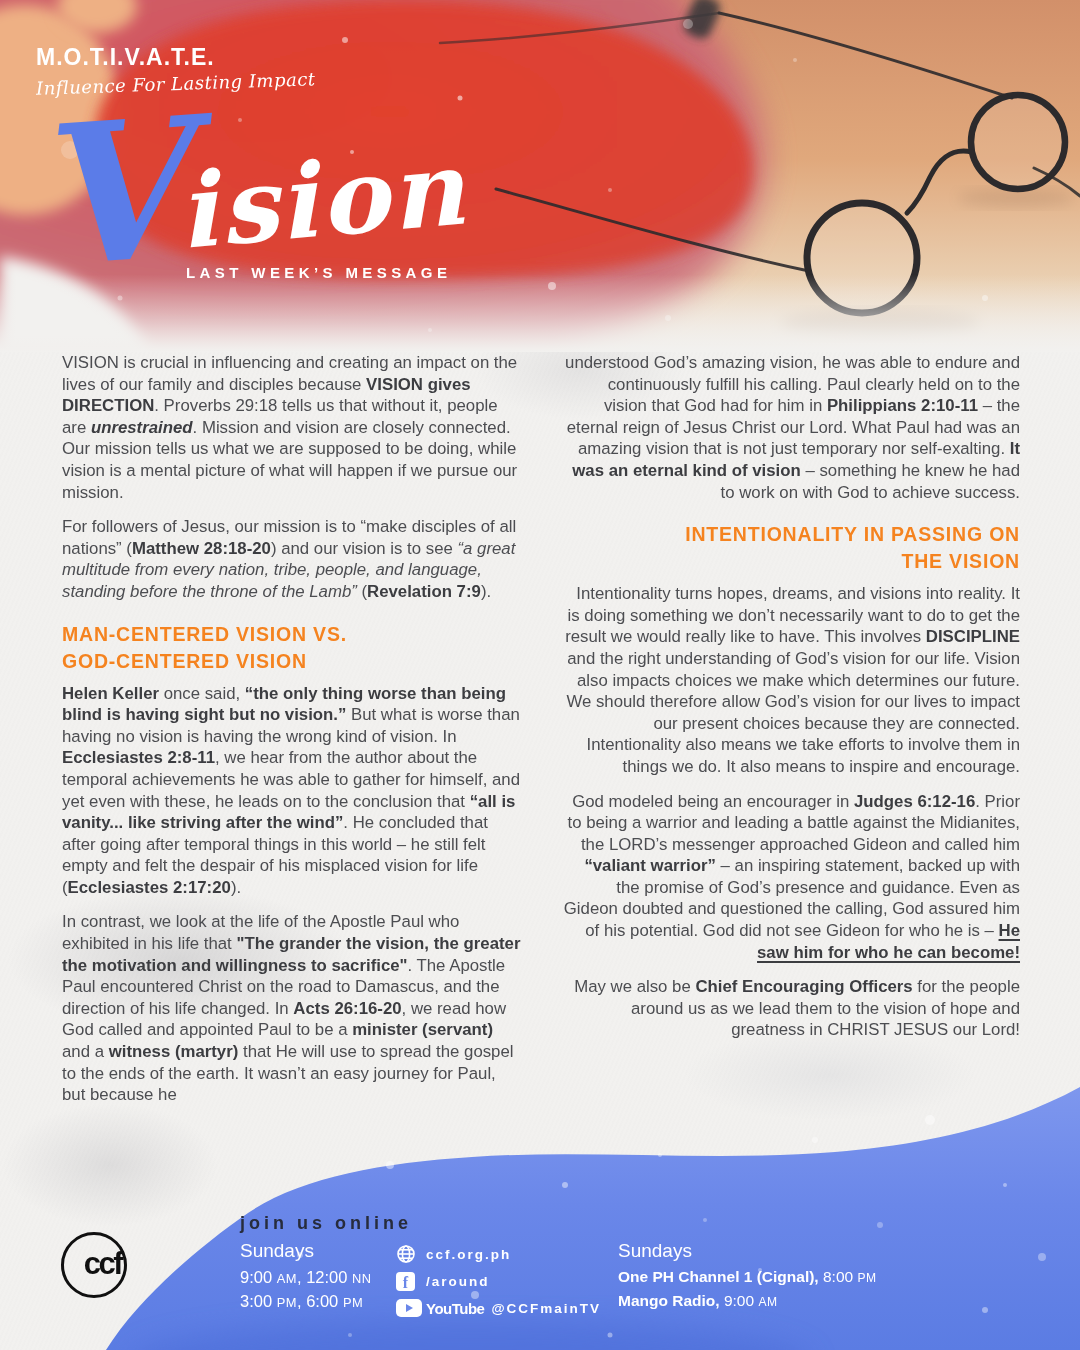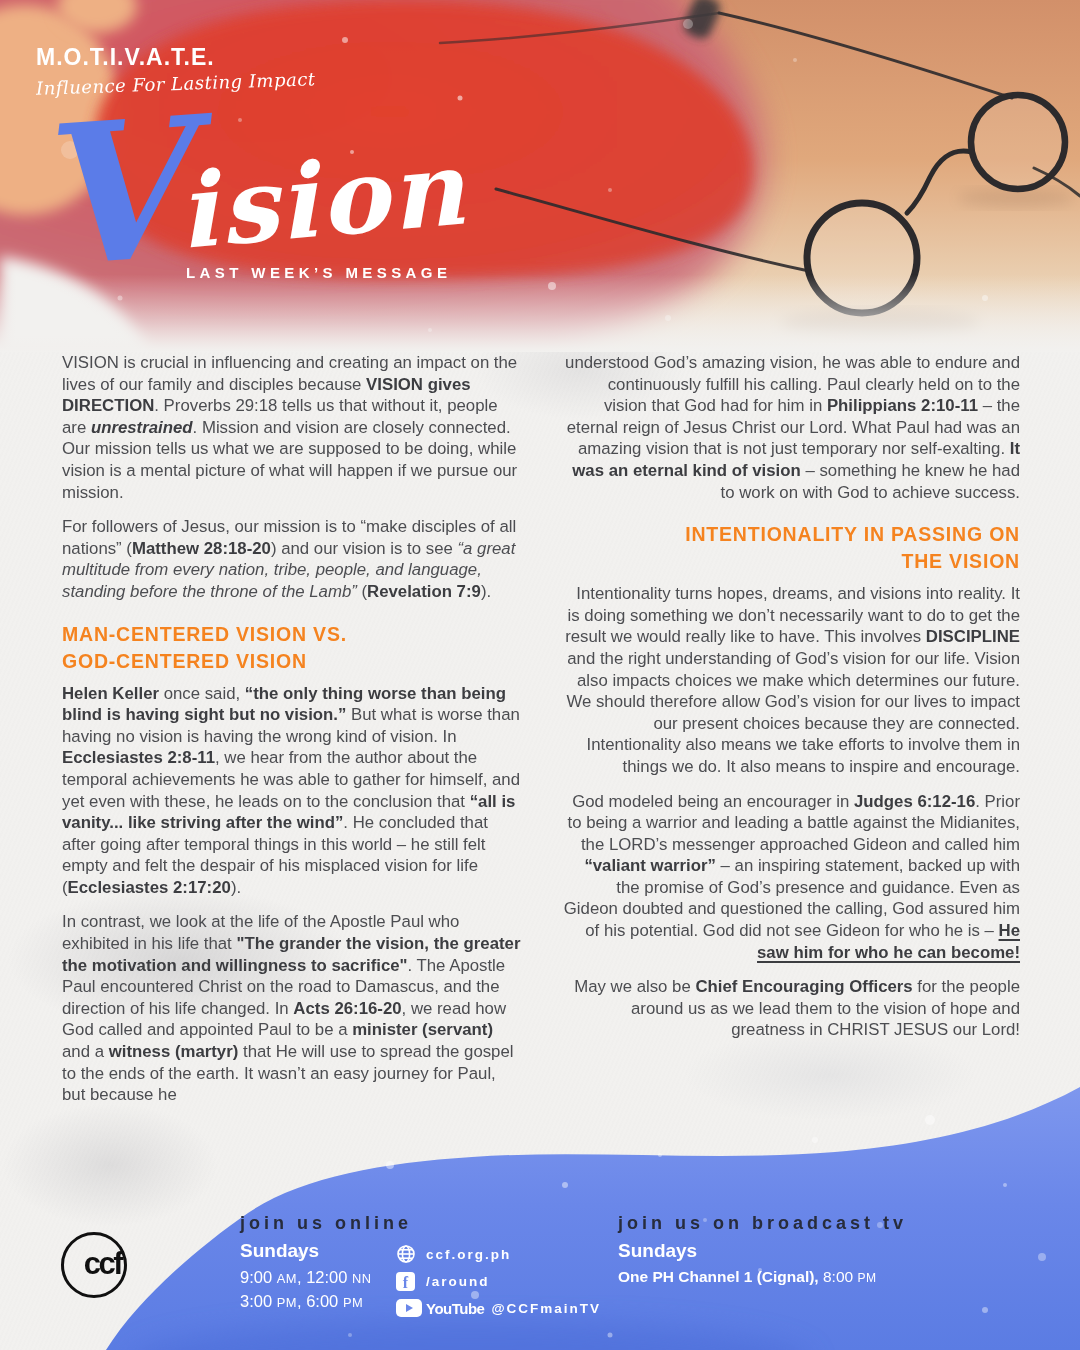--- a/index.html
+++ b/index.html
@@ -53,21 +53,21 @@
   .ccf-logo{position:absolute;left:61px;top:1232px;width:66px;height:66px;z-index:3;
         border:3.5px solid #101010;border-radius:50%;box-sizing:border-box;
         display:flex;align-items:center;justify-content:center;}
   .ccf-logo span{font-size:31px;font-weight:700;letter-spacing:-2.5px;color:#101010;margin-top:-3px;margin-left:17px;}
   .join-heading{position:absolute;z-index:3;font-size:18px;font-weight:700;letter-spacing:4px;color:#272c3c;text-align:right;}
   .jo-head{left:240px;top:1213px;}
   .bt-head{left:618px;top:1213px;}
   .sched{position:absolute;z-index:3;color:#fff;}
   .jo-sched{left:240px;top:1240px;}
   .bt-sched{left:618px;top:1240px;}
-  .sched .day{font-size:19px;font-weight:700;margin-bottom:4px;}
+  .sched .day{font-size:19px;font-weight:400;margin-bottom:4px;}
   .sched .time-line{font-size:16.5px;line-height:22px;}
   .bt-sched .bt-line{font-size:15.5px;line-height:21.5px;}
   .bt-line .ch{font-weight:700;}
   .sc-wrap .sc{font-size:.78em;letter-spacing:.5px;}
   .channels{position:absolute;left:396px;top:1241px;z-index:3;color:#fff;}
   .chan-row{display:flex;align-items:center;height:26px;margin-bottom:1px;}
   .chan-row .icon{width:30px;display:flex;align-items:center;}
   .chan-label{font-size:13.5px;font-weight:600;letter-spacing:2px;}
   .fb-icon{width:19px;height:19px;background:#fff;border-radius:4px;display:flex;align-items:flex-end;justify-content:center;overflow:hidden;}
   .fb-icon span{color:#6a87e9;font-weight:700;font-size:16px;line-height:17px;font-family:"Liberation Serif",serif;}
@@ -251,19 +251,19 @@
       <span class="icon">
           <span class="yt-badge">
             <span class="tri"></span>
           </span>
         </span>
       <span class="yt-word">YouTube</span>
       <span class="chan-label">@CCFmainTV</span>
     </div>
   </div>
 
-  <div class="join-heading bt-head">join us on broadcast tv</div>
   <div class="sched bt-sched">
     <div class="day">Sundays</div>
     <div class="bt-line"><span class="ch">One PH Channel 1 (Cignal),</span><span class="sc-wrap"> 8:00 <span class="sc">PM</span></span></div>
+    <div class="bt-line"><span class="ch">Mango Radio,</span><span class="sc-wrap"> 9:00 <span class="sc">AM</span></span></div>
   </div>
 
 </div>
 
 </body></html>

